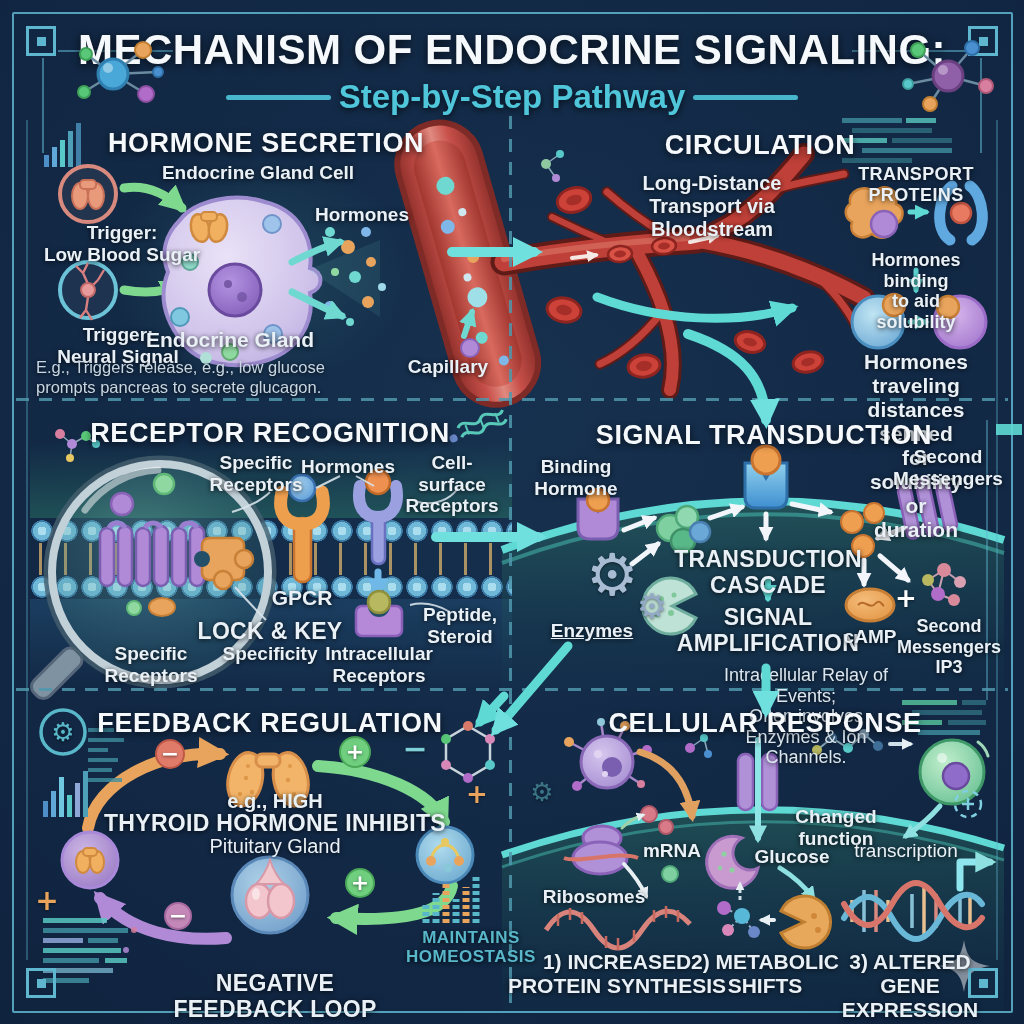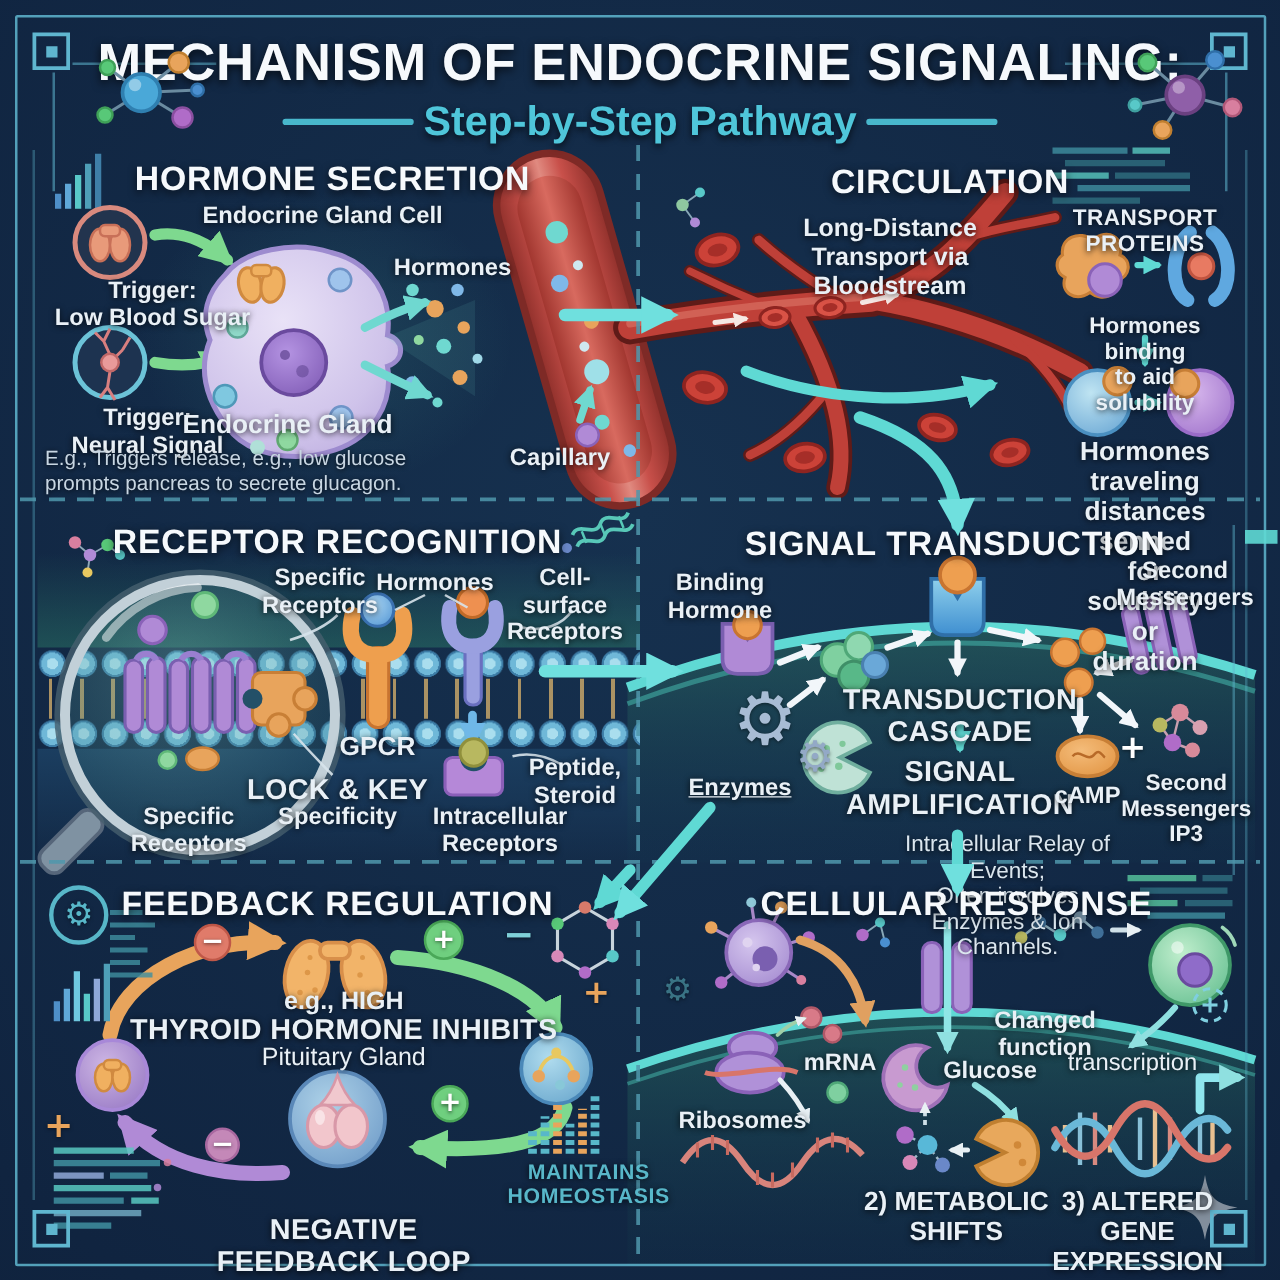--- a/index.html
+++ b/index.html
@@ -468,21 +468,21 @@
     <div class="lbl" style="left:226px;top:52px;" data-bind="panels.receptor_recognition.specific_receptors_top">Specific
 Receptors</div>
     <div class="lbl" style="left:318px;top:56px;" data-bind="panels.receptor_recognition.hormones_label">Hormones</div>
     <div class="lbl" style="left:422px;top:52px;" data-bind="panels.receptor_recognition.cell_surface_label">Cell-surface
 Receptors</div>
     <div class="lbl" style="left:272px;top:186px;font-size:21px;" data-bind="panels.receptor_recognition.gpcr_label">GPCR</div>
     <div class="lbl big" style="left:240px;top:218px;" data-bind="panels.receptor_recognition.lock_key">LOCK &amp; KEY</div>
     <div class="lbl" style="left:240px;top:243px;" data-bind="panels.receptor_recognition.specificity">Specificity</div>
     <div class="lbl" style="left:121px;top:243px;" data-bind="panels.receptor_recognition.specific_receptors_bottom">Specific
 Receptors</div>
-    <div class="lbl" style="left:349px;top:243px;margin-left:21px;" data-bind="panels.receptor_recognition.intracellular_label">Intracellular
+    <div class="lbl" style="left:349px;top:243px;" data-bind="panels.receptor_recognition.intracellular_label">Intracellular
 Receptors</div>
     <div class="lbl" style="left:430px;top:204px;" data-bind="panels.receptor_recognition.peptide_steroid">Peptide,
 Steroid</div>
   </section>
 
   <section class="sec" style="left:512px;top:400px;width:482px;height:290px;">
     <svg width="482" height="290">
       <defs>
         <marker id="m4w" viewBox="0 0 10 10" refX="7.5" refY="5" markerWidth="3" markerHeight="3" orient="auto-start-reverse">
             <path d="M0 0 L10 5 L0 10 Z" fill="#f2f6fa"></path>
@@ -914,20 +914,22 @@
       <path d="M 452,250 C 455,268 460,273 478,276 C 460,279 455,284 452,302 C 449,284 444,279 426,276 C 444,273 449,268 452,250 Z" fill="#96a0ac" opacity=".85"></path>
     </svg>
     <div class="glyph" style="left:30px;top:102px;font-size:26px;color:rgba(95,185,200,.55);">⚙</div>
     <div class="ptitle" style="left:253px;top:18px;" data-bind="panels.cellular_response.title">CELLULAR RESPONSE</div>
     <div class="lbl" style="left:324px;top:116px;" data-bind="panels.cellular_response.changed_function">Changed
 function</div>
     <div class="lbl" style="left:394px;top:150px;font-weight:400;" data-bind="panels.cellular_response.transcription_label">transcription</div>
     <div class="lbl" style="left:160px;top:150px;" data-bind="panels.cellular_response.mrna_label">mRNA</div>
     <div class="lbl" style="left:82px;top:196px;" data-bind="panels.cellular_response.ribosomes_label">Ribosomes</div>
     <div class="lbl" style="left:280px;top:156px;" data-bind="panels.cellular_response.glucose_label">Glucose</div>
+    <div class="lbl" style="left:105px;top:260px;font-size:21px;font-weight:800;" data-bind="panels.cellular_response.outcome_1">1) INCREASED
+PROTEIN SYNTHESIS</div>
     <div class="lbl" style="left:253px;top:260px;font-size:21px;font-weight:700;" data-bind="panels.cellular_response.outcome_2">2) METABOLIC
 SHIFTS</div>
     <div class="lbl" style="left:398px;top:260px;font-size:21px;font-weight:800;" data-bind="panels.cellular_response.outcome_3">3) ALTERED GENE
 EXPRESSION</div>
   </section>
 
   <svg width="1024" height="1024" style="z-index:6;pointer-events:none;">
     <defs>
       <marker id="mcc" viewBox="0 0 10 10" refX="7" refY="5" markerWidth="3" markerHeight="3" orient="auto-start-reverse">
           <path d="M0 0 L10 5 L0 10 Z" fill="#6fe0de"></path>

